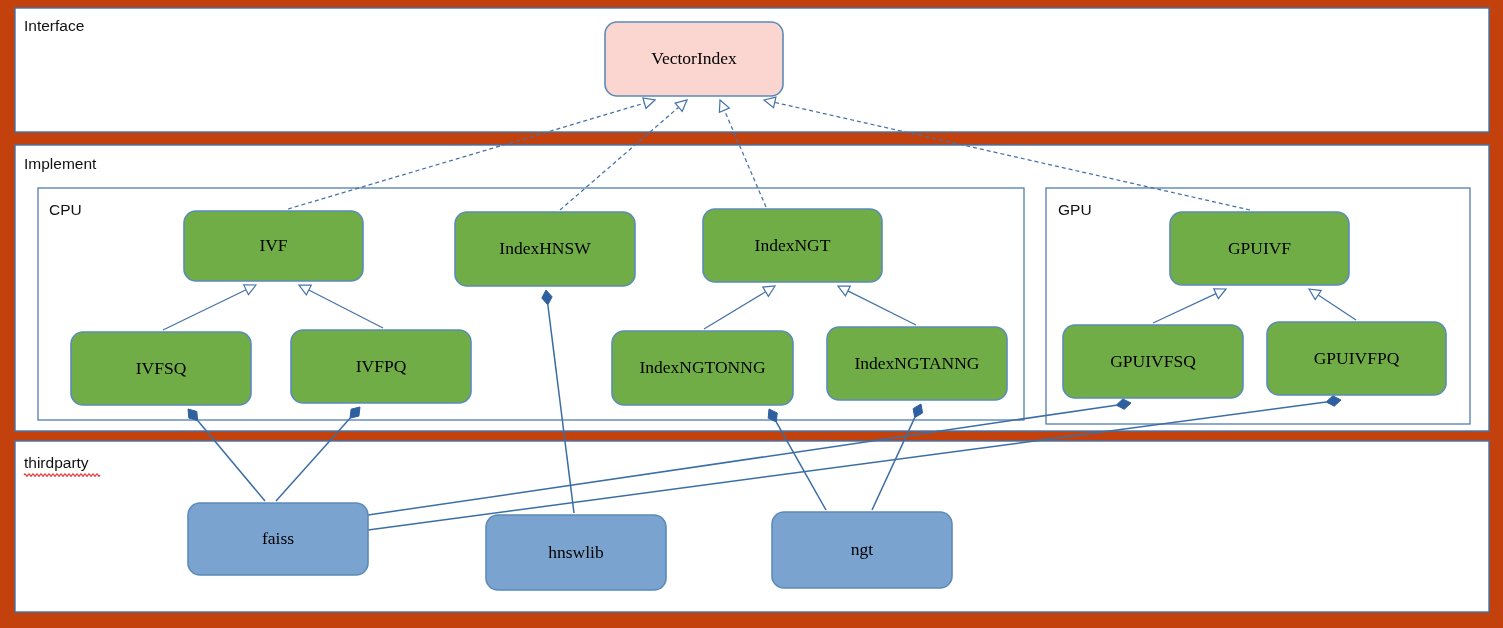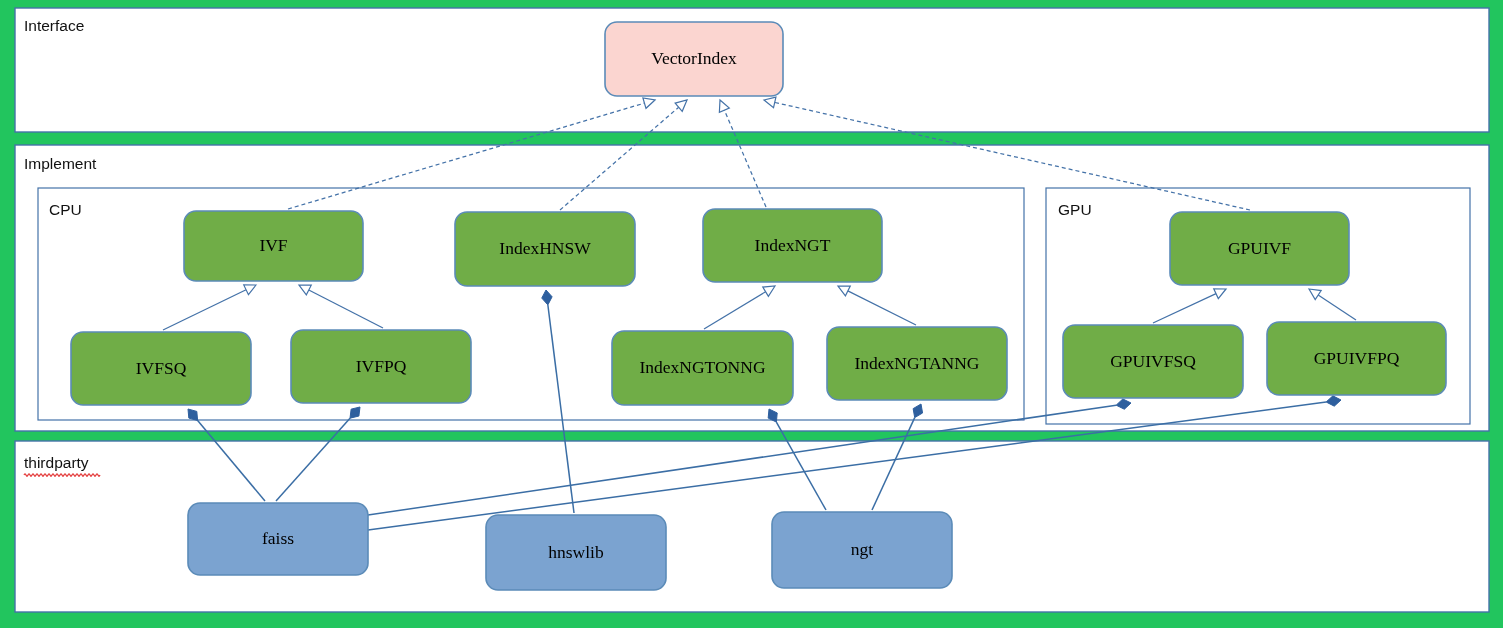--- a/index.html
+++ b/index.html
@@ -8,21 +8,21 @@
     padding: 0;
     background: #ffffff;
   }
   body {
     font-family: "Liberation Sans", sans-serif;
   }
   #diagram-root {
     position: relative;
     width: 1503px;
     height: 628px;
-    background: #22c55e;
+    background: #c2410c;
     overflow: hidden;
     text-decoration: underline;
   }
   svg.diagram-canvas {
     position: absolute;
     left: 0;
     top: 0;
     width: 1503px;
     height: 628px;
   }

